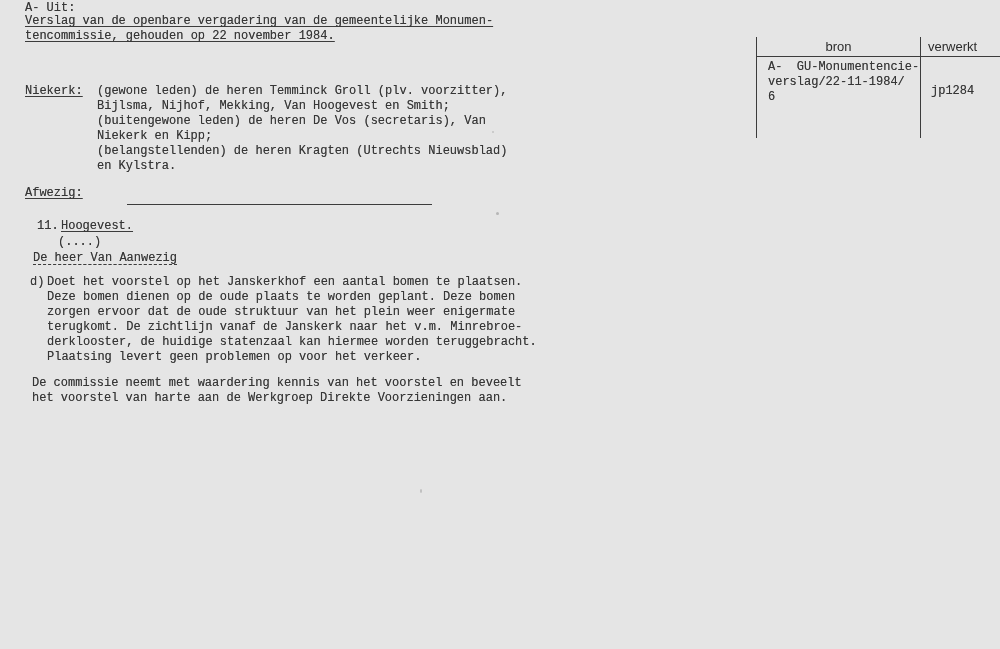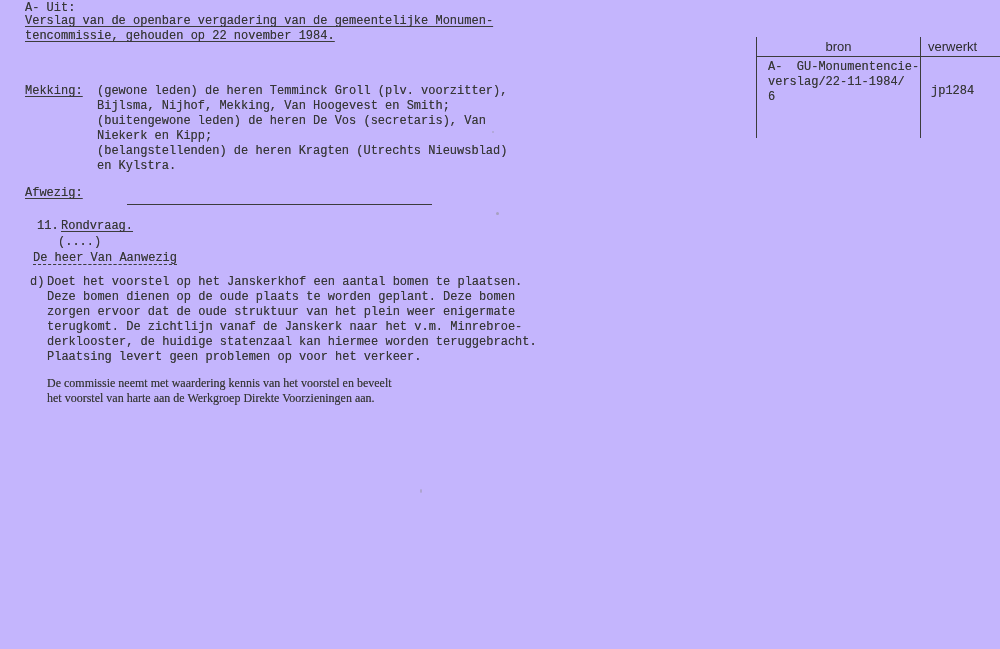--- a/index.html
+++ b/index.html
@@ -1,19 +1,19 @@
 <!DOCTYPE html>
 <html><head>
 <meta charset="utf-8">
 <style>
   html, body { margin:0; padding:0; background:#ffffff; }
   .page {
     position:relative;
     width:1000px; height:649px;
-    background:#c4b5fd;
+    background:#e5e5e5;
     font-family:"Liberation Mono", "DejaVu Sans Mono", monospace;
     font-size:12px;
     line-height:15px;
     color:#363636;
     overflow:hidden;
     text-shadow:0 0 0.5px rgba(70,70,70,0.65);
   }
   .abs { position:absolute; white-space:pre; }
   .ul {
     text-decoration:underline;
@@ -80,45 +80,45 @@
     <div class="stamp-header">
       <div class="hb">bron</div>
       <div class="hv">verwerkt</div>
     </div>
     <div class="bron-val">A-  GU-Monumentencie-
 verslag/22-11-1984/
 6</div>
     <div class="verwerkt-val">jp1284</div>
   </div>
 
-  <div class="abs ul" style="left:25px; top:84px;">Mekking:</div>
+  <div class="abs ul" style="left:25px; top:84px;">Niekerk:</div>
   <div class="abs" style="left:97px; top:84px;">(gewone leden) de heren Temminck Groll (plv. voorzitter),
 Bijlsma, Nijhof, Mekking, Van Hoogevest en Smith;
 (buitengewone leden) de heren De Vos (secretaris), Van
 Niekerk en Kipp;
 (belangstellenden) de heren Kragten (Utrechts Nieuwsblad)
 en Kylstra.</div>
 
   <div class="abs ul" style="left:25px; top:186px;">Afwezig:</div>
 
   <div class="rule"></div>
 
   <div class="abs" style="left:37px; top:219px;">11.</div>
-  <div class="abs ul" style="left:61px; top:219px;">Rondvraag.</div>
+  <div class="abs ul" style="left:61px; top:219px;">Hoogevest.</div>
   <div class="abs" style="left:58px; top:235px;">(....)</div>
   <div class="abs ul-dashed" style="left:33px; top:251px;">De heer Van Aanwezig</div>
 
   <div class="abs" style="left:30px; top:275px;">d)</div>
   <div class="abs" style="left:47px; top:275px;">Doet het voorstel op het Janskerkhof een aantal bomen te plaatsen.
 Deze bomen dienen op de oude plaats te worden geplant. Deze bomen
 zorgen ervoor dat de oude struktuur van het plein weer enigermate
 terugkomt. De zichtlijn vanaf de Janskerk naar het v.m. Minrebroe-
 derklooster, de huidige statenzaal kan hiermee worden teruggebracht.
 Plaatsing levert geen problemen op voor het verkeer.</div>
 
-  <div class="abs" style="left:47px; top:376px;font-family:Liberation Serif, serif;">De commissie neemt met waardering kennis van het voorstel en beveelt
+  <div class="abs" style="left:32px; top:376px;">De commissie neemt met waardering kennis van het voorstel en beveelt
 het voorstel van harte aan de Werkgroep Direkte Voorzieningen aan.</div>
 
   <div class="speck s1"></div>
   <div class="speck s2"></div>
   <div class="speck s3"></div>
 
 </div>
 
 </body></html>

